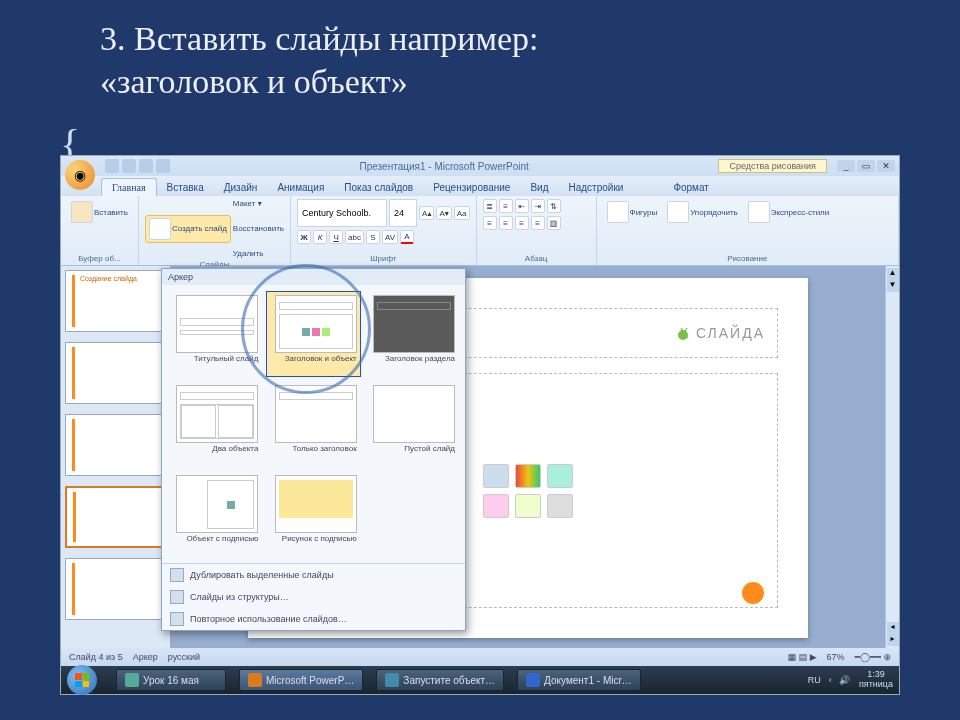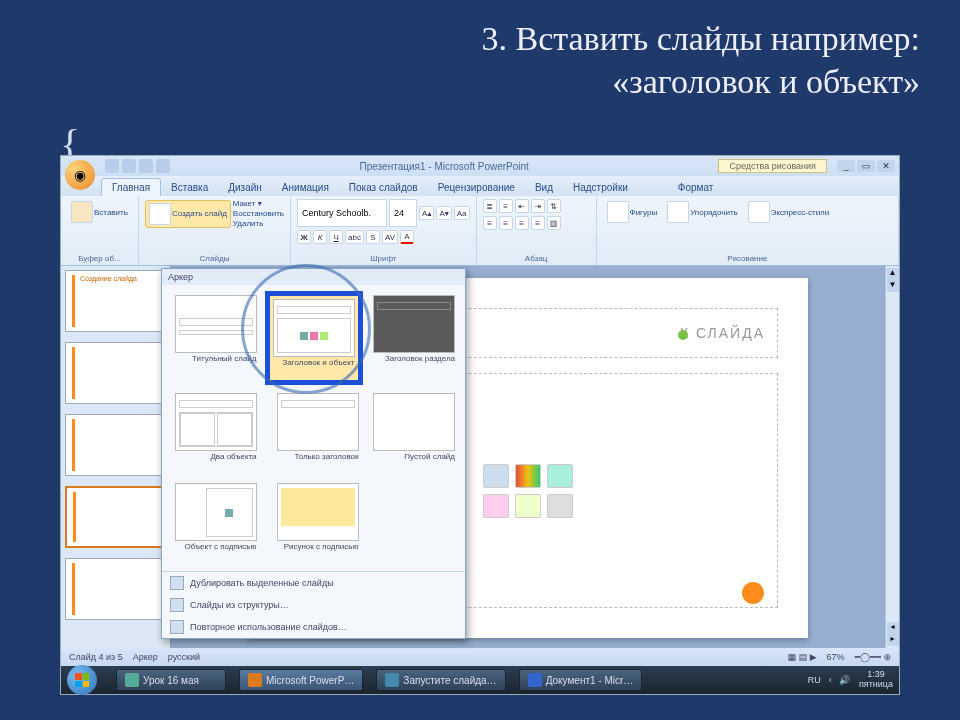--- a/index.html
+++ b/index.html
@@ -1,30 +1,30 @@
 <!DOCTYPE html>
 <html><head>
 <meta charset="utf-8">
 <style>
   * { box-sizing: border-box; margin: 0; padding: 0; }
   body { width: 960px; height: 720px; background: #1f3a6a; font-family: Tahoma, sans-serif; overflow: hidden; position: relative; }
-  .instruction { color: #eef; font-size: 34px; font-family: Georgia, serif; text-align: right; padding: 18px 40px 10px 100px; line-height: 1.25; }
+  .instruction { color: #eef; font-size: 34px; font-family: Georgia, serif; text-align: left; padding: 18px 40px 10px 100px; line-height: 1.25; }
   .curly { position: absolute; left: 60px; top: 120px; font-size: 42px; color: #ccddf0; font-family: Georgia, serif; }
   .screenshot { position: absolute; left: 60px; top: 155px; width: 840px; height: 540px; background: #d6e5f5; border: 1px solid #9ab; font-size: 10px; }
   .titlebar { height: 20px; background: linear-gradient(#d8e6f7,#cddff3); display: flex; align-items: center; padding: 0 4px; gap: 4px; }
   .orb { width: 30px; height: 30px; border-radius: 50%; background: radial-gradient(circle at 30% 30%, #ffd27a, #e88a2a); position: absolute; left: 4px; top: 4px; z-index: 5; display: flex; align-items: center; justify-content: center; font-size: 14px; }
   .qat { margin-left: 40px; display: flex; gap: 3px; }
   .qat span { width: 14px; height: 14px; background: #b8cde8; border-radius: 2px; }
   .titletext { flex: 1; text-align: center; color: #4a6a9a; font-size: 10px; }
   .contexttab { background: #fff6d0; border: 1px solid #d0c080; padding: 1px 10px; font-size: 9px; color: #666; }
   .winbtns { display: flex; gap: 2px; margin-left: 6px; }
   .winbtns span { width: 18px; height: 12px; background: #c0d4ec; border-radius: 2px; display: flex; align-items: center; justify-content: center; font-size: 9px; color: #335; }
   .tabs { height: 20px; background: linear-gradient(#e5eef9,#d2e1f2); display: flex; align-items: flex-end; padding-left: 40px; gap: 0; }
   .tab { padding: 3px 10px; font-size: 10px; color: #2a4d8a; cursor: pointer; }
-  .tab.active { background: #eef4fb; border: 1px solid #a6c0e0; border-bottom: none; border-radius: 3px 3px 0 0; }
+  .tab.active { background: #eef4fb; border: 1px solid #a6c0e0; border-bottom: none; border-radius: 3px 3px 0 0; font-family: Liberation Serif, serif; }
   .ribbon { height: 70px; background: linear-gradient(#eef4fb,#e1ecf7); display: flex; border-bottom: 1px solid #a6c0e0; }
   .rgroup { border-right: 1px solid #c3d6ec; padding: 3px 6px 2px 6px; display: flex; flex-direction: column; justify-content: space-between; position: relative; }
   .rgroup .glabel { font-size: 8px; color: #4a6a9a; text-align: center; margin-top: 2px; }
   .rbtn { display: flex; flex-direction: row; align-items: center; gap: 1px; padding: 2px 4px; font-size: 8px; color: #2a4d8a; }
   .rbtn .ricon { width: 22px; height: 22px; background: #fff; border: 1px solid #c3d6ec; border-radius: 2px; }
   .rrow { display: flex; gap: 2px; align-items: center; }
   .smallbtn { min-width: 14px; height: 14px; background: #fff; border: 1px solid #c3d6ec; border-radius: 2px; font-size: 8px; display: flex; align-items: center; justify-content: center; color: #335; padding: 0 2px; }
   .fontsel { height: 28px; background: #fff; border: 1px solid #c3d6ec; font-size: 9px; padding: 0 4px; display: flex; align-items: center; }
   .rgroup.slides .rbtn.create { background: #ffe9a8; border: 1px solid #e0c060; border-radius: 3px; padding: 2px 3px; }
   .workarea { position: absolute; top: 110px; left: 0; right: 0; bottom: 46px; display: flex; background: #97aed0; }
@@ -55,21 +55,21 @@
   .taskbtn.active { background: linear-gradient(#5a7aa0,#3a5575); }
   .taskbtn .ticon { width: 14px; height: 14px; background: #d97b1e; border-radius: 2px; }
   .tray { margin-left: auto; display: flex; align-items: center; gap: 8px; color: #cde; font-size: 9px; }
   .clock { text-align: center; line-height: 1.1; }
 
   
   .gallery { position: absolute; left: 100px; top: 112px; width: 305px; background: #f4f7fb; border: 1px solid #8aa6c8; box-shadow: 2px 3px 8px rgba(0,0,0,0.4); z-index: 20; font-size: 9px; }
   .gallery .ghead { background: #e2ecf7; padding: 3px 6px; color: #446; font-size: 9px; }
   .ggrid { display: grid; grid-template-columns: repeat(3, 1fr); gap: 4px; padding: 6px; }
   .gitem { display: flex; flex-direction: column; align-items: flex-end; gap: 2px; padding: 3px; border: 1px solid transparent; }
-  .gitem.hover { background: #ffe9a8; border: 5px solid #1d4ed8; }
+  .gitem.hover { background: #ffe9a8; border: 1px solid #1d4ed8; }
   .gthumb { width: 82px; height: 58px; background: #fff; border: 1px solid #bbb; position: relative; }
   .gthumb.dark { background: #5a5a5a; }
   .gthumb .gbar { position: absolute; left: 3px; top: 6px; right: 3px; height: 8px; border: 1px solid #ccc; }
   .gthumb .gbody { position: absolute; left: 3px; top: 18px; right: 3px; bottom: 3px; border: 1px solid #ccc; display: flex; align-items: center; justify-content: center; gap: 2px; }
   .gthumb .split { display: flex; gap: 2px; width: 100%; height: 100%; }
   .gthumb .split > div { flex: 1; border: 1px solid #ccc; }
   .mini { width: 8px; height: 8px; background: #7aa; }
   .glabel2 { font-size: 8px; color: #446; text-align: center; line-height: 1.1; height: 18px; }
   .gfoot { border-top: 1px solid #c3d6ec; }
   .gfoot .gopt { padding: 4px 8px; display: flex; align-items: center; gap: 6px; color: #446; font-size: 9px; }
@@ -126,21 +126,21 @@
           <span>Вставить</span>
         </div>
       <div class="glabel">Буфер об...</div>
     </div>
     <div class="rgroup slides">
       <div class="rrow">
         <div class="rbtn create">
             <div class="ricon" style="background:#fff"></div>
             <span>Создать слайд</span>
           </div>
-        <div style="display:flex;flex-direction:column;gap:1px;font-size:8px;color:#2a4d8a">
+        <div style="display:flex;flex-direction:column;gap:16px;font-size:8px;color:#2a4d8a">
           <span>Макет ▾</span>
           <span>Восстановить</span>
           <span>Удалить</span>
         </div>
       </div>
       <div class="glabel">Слайды</div>
     </div>
     <div class="rgroup">
       <div>
         <div class="rrow">
@@ -281,21 +281,21 @@
     <div class="taskbtn">
         <div class="ticon" style="background:#5a9"></div>
         <span>Урок 16 мая</span>
       </div>
     <div class="taskbtn active">
         <div class="ticon"></div>
         <span>Microsoft PowerP…</span>
       </div>
     <div class="taskbtn">
         <div class="ticon" style="background:#48a"></div>
-        <span>Запустите слайда…</span>
+        <span>Запустите объект…</span>
       </div>
     <div class="taskbtn">
         <div class="ticon" style="background:#36c"></div>
         <span>Документ1 - Micr…</span>
       </div>
     <div class="tray">
       <span>RU</span>
       <span>‹</span>
       <span>🔊</span>
       <div class="clock">

